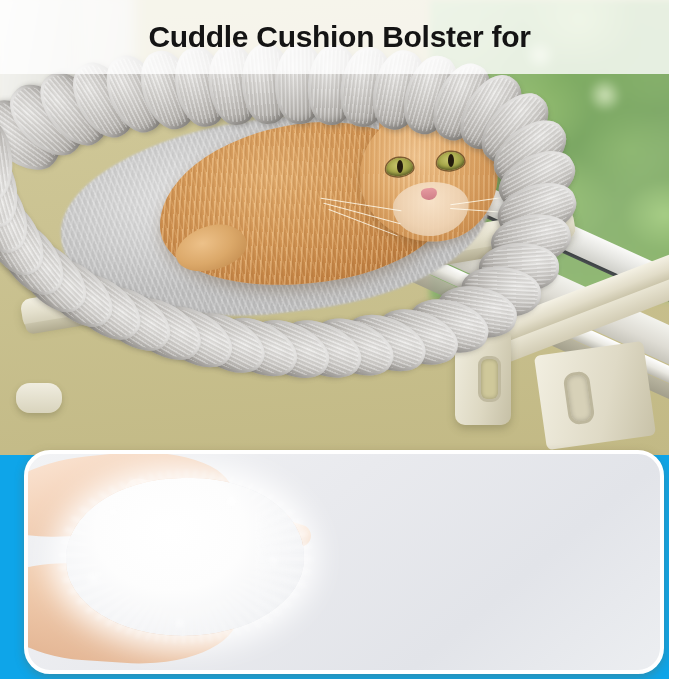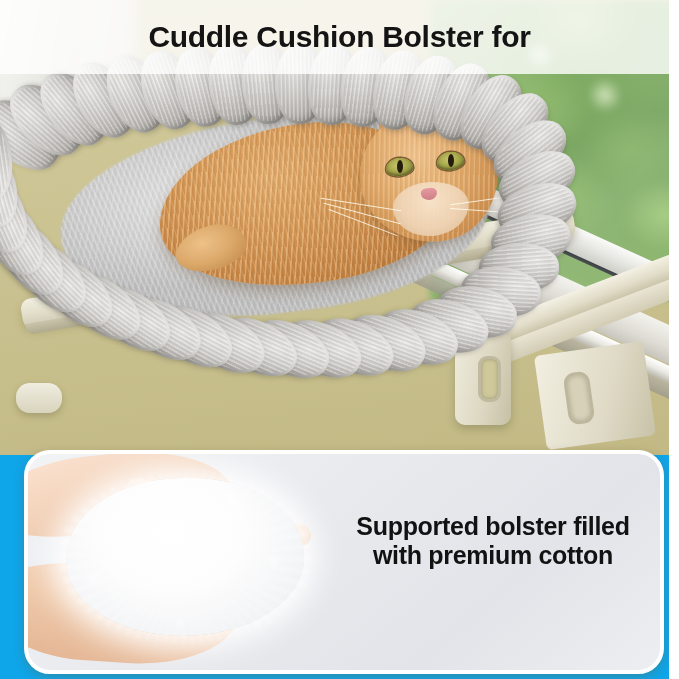--- a/index.html
+++ b/index.html
@@ -626,20 +626,16 @@
       <div class="nail" style="left:205px; top:49px; width:19px; height:20px; transform:rotate(20deg);"></div>
       <div class="nail" style="left:244px; top:59px; width:18px; height:19px; transform:rotate(22deg);"></div>
 
       <div class="palm-lower"></div>
       <div class="thumb-lower"></div>
 
       <div class="cotton-ball"></div>
       <div class="cotton-fuzz"></div>
     </div>
 
-    <div class="feature-text">
-      <div class="feature-line">Supported bolster filled</div>
-      <div class="feature-line">with premium cotton</div>
-    </div>
 
   </div>
 
 </div>
 
 </body></html>

